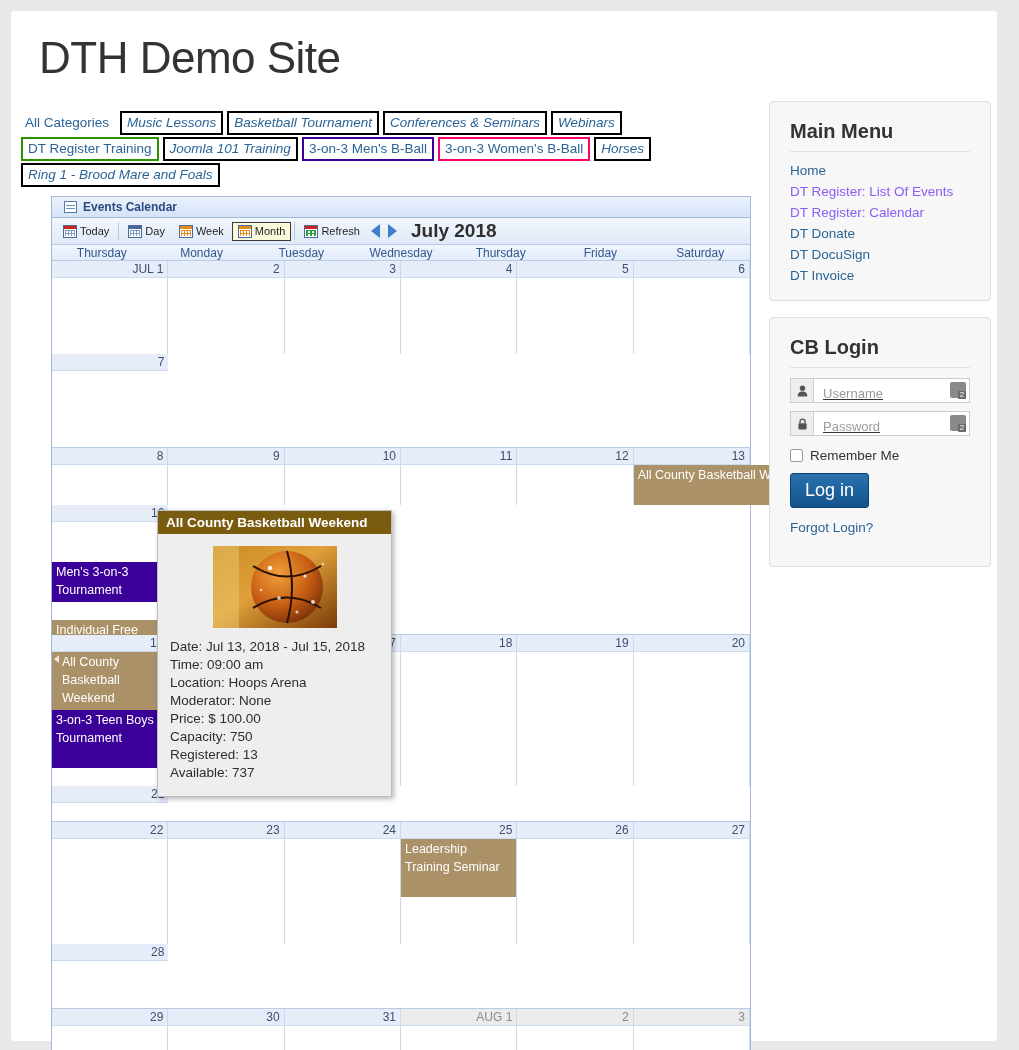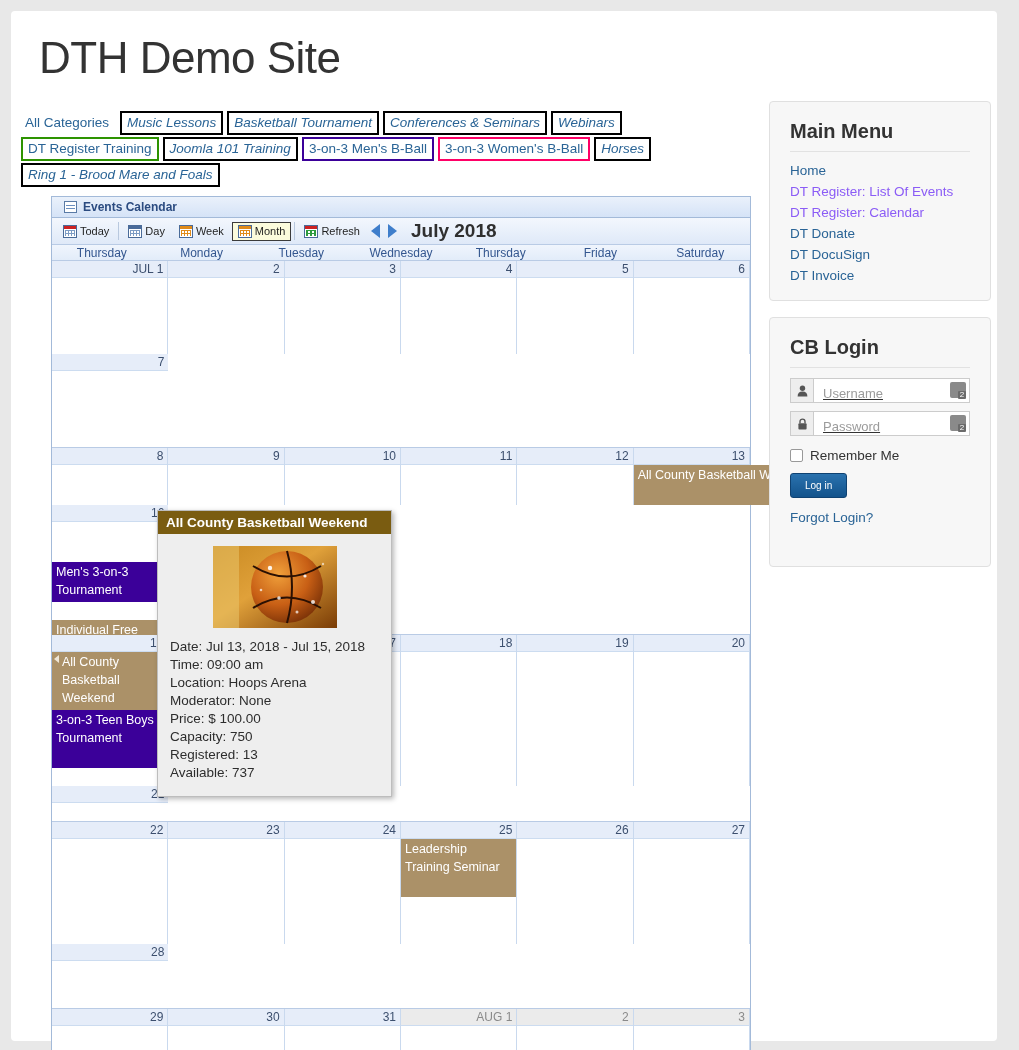--- a/index.html
+++ b/index.html
@@ -196,21 +196,21 @@
     background:#8a8a8a;border-radius:2px;cursor:pointer;
   }
   .pmico:after{
     content:"2";position:absolute;right:0px;bottom:-1px;
     font-size:8px;color:#fff;background:#6b6b6b;
     width:8px;height:8px;line-height:8px;text-align:center;border-radius:1px;
   }
   .remember{ display:flex;align-items:center;gap:7px;margin:12px 0 10px 0;font-size:13.5px;color:#333; }
   .cbox{ width:13px;height:13px;border:1px solid #999;background:#fff;border-radius:2px;cursor:pointer;flex:none; }
   .loginbtn{
-    display:inline-block;padding:6px 14px;font-size:10px;color:#fff;
+    display:inline-block;padding:6px 14px;font-size:18px;color:#fff;
     background:linear-gradient(to bottom,#2a72ae 0%,#13538c 100%);
     border:1px solid #0f4272;border-radius:3px;cursor:pointer;
   }
   .forgot{ display:block;margin-top:12px;font-size:13.5px;color:#2a6496;cursor:pointer; }
   svg{display:block;}
 </style>
 </head>
 <body>
 
 <div class="page">

